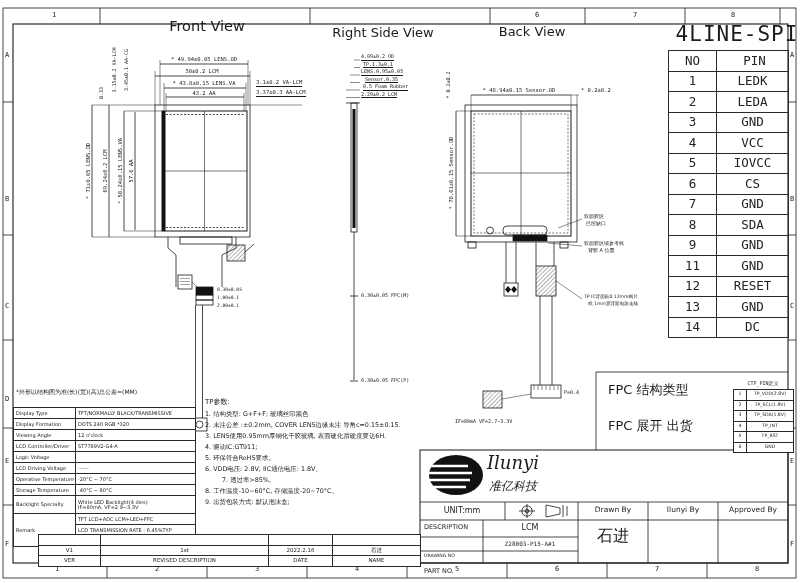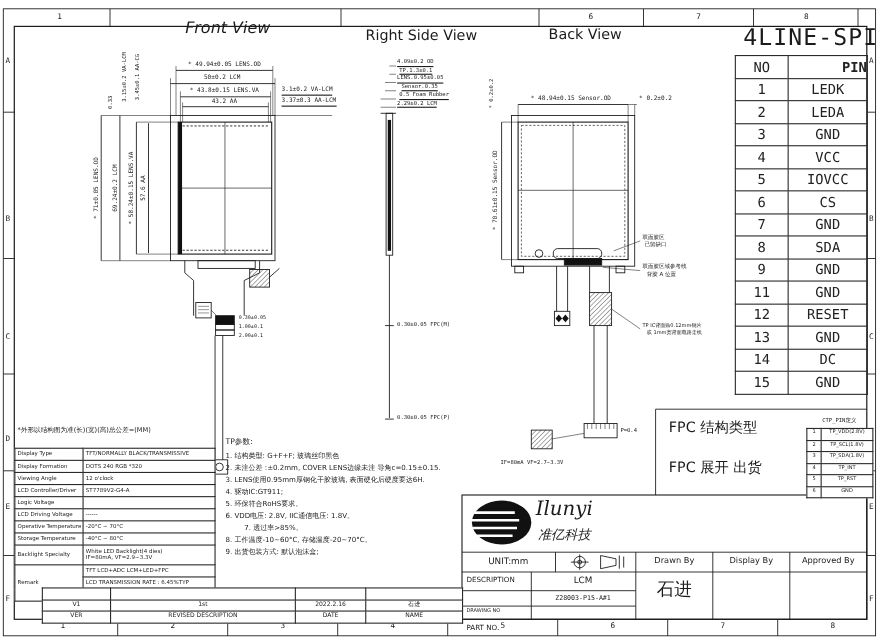--- a/index.html
+++ b/index.html
@@ -7,27 +7,27 @@
          font-family:"DejaVu Sans Mono",monospace;color:#1b1b1b;}
   .art{position:absolute;left:0;top:0;}
   .lbl{position:absolute;white-space:nowrap;line-height:1;color:#1b1b1b;
        font-family:"DejaVu Sans Mono",monospace;}
   .cj{font-family:"DejaVu Sans",sans-serif;}
   .c{transform:translateX(-50%);}
   .v{transform:translate(-50%,-50%) rotate(-90deg);}
   .ul{border-bottom:0.8px solid #1b1b1b;padding-bottom:0.5px;}
   .f45{font-size:4.6px;} .f5{font-size:5px;} .f55{font-size:5.5px;}
   .f6{font-size:6px;} .f64{font-size:6.4px;} .f7{font-size:7px;}
-  .f8{font-size:8px;} .f13{font-size:13px;} .f14{font-size:14.5px;font-style:italic;} .f21{font-size:21px;letter-spacing:1px;margin-left:14px;}
+  .f8{font-size:8px;} .f13{font-size:13px;} .f14{font-size:14.5px;} .f21{font-size:21px;letter-spacing:1px;margin-left:14px;}
   table{border-collapse:collapse;table-layout:fixed;}
   td{border:1px solid #2a2a2a;padding:0;overflow:hidden;white-space:nowrap;
      font-family:"DejaVu Sans Mono",monospace;color:#222;line-height:1;}
   .pinTable{position:absolute;left:668px;top:50px;width:120px;}
   .pinTable td{font-size:12.5px;text-align:center;height:19.5px;}
-  .pinTable td.l{text-align:right;padding-left:4px;font-weight:bold;}
+  .pinTable td.l{text-align:center;padding-left:4px;}
   .specTable{position:absolute;left:13px;top:407px;width:182px;background:#fff;}
   .specTable td{font-size:5px;font-family:"DejaVu Sans",sans-serif;padding-left:2px;height:10px;}
   .ctpTable{position:absolute;left:733px;top:389px;width:60px;background:#fff;}
   .ctpTable td{font-size:4.6px;text-align:center;height:9.5px;font-family:"DejaVu Sans",sans-serif;}
   .revTable{position:absolute;left:38px;top:534px;width:382px;background:#fff;}
   .revTable td{font-size:5.5px;text-align:center;height:9.5px;font-family:"DejaVu Sans",sans-serif;}
   .logoTxt{position:absolute;font-family:"DejaVu Serif",serif;font-style:italic;font-weight:normal;}
   .big{font-family:"DejaVu Sans",sans-serif;}
 </style>
 </head>
@@ -333,24 +333,20 @@
           <td>RESET</td>
         </tr>
     <tr>
           <td>13</td>
           <td>GND</td>
         </tr>
     <tr>
           <td>14</td>
           <td>DC</td>
         </tr>
-    <tr>
-          <td>15</td>
-          <td>GND</td>
-        </tr>
   </tbody>
     </table>
 
   <span class="lbl f13 cj" style="left:608px;top:383px">FPC 结构类型</span>
   <span class="lbl f13 cj" style="left:608px;top:419px">FPC 展开 出货</span>
   <span class="lbl f5 c" style="left:763px;top:381px">CTP_PIN定义</span>
   <table class="ctpTable">
     <colgroup>
         <col style="width:13px">
         <col style="width:47px">
@@ -484,17 +480,17 @@
 
   <span class="logoTxt" style="left:487px;top:452px;font-size:18px">Ilunyi</span>
   <span class="logoTxt cj" style="left:489px;top:478px;font-size:12px;font-family:'DejaVu Sans',sans-serif">准亿科技</span>
   <span class="lbl f8 c big" style="left:462px;top:507px">UNIT:mm</span>
   <span class="lbl big" style="left:424px;top:524px;font-size:6.5px">DESCRIPTION</span>
   <span class="lbl f8 c big" style="left:530px;top:524px">LCM</span>
   <span class="lbl big" style="left:424px;top:568px;font-size:6.5px">PART NO.</span>
   <span class="lbl f6 c" style="left:530px;top:541px">Z28003-P15-A#1</span>
   <span class="lbl f45 big" style="left:424px;top:554px">DRAWING NO</span>
   <span class="lbl c big" style="left:613px;top:506px;font-size:7.5px">Drawn By</span>
-  <span class="lbl c big" style="left:683px;top:506px;font-size:7.5px">Display By</span>
+  <span class="lbl c big" style="left:683px;top:506px;font-size:7.5px">Ilunyi By</span>
   <span class="lbl c big" style="left:753px;top:506px;font-size:7.5px">Approved By</span>
   <span class="lbl c cj" style="left:613px;top:528px;font-size:16px">石进</span>
 
 </div>
 
 </body></html>

